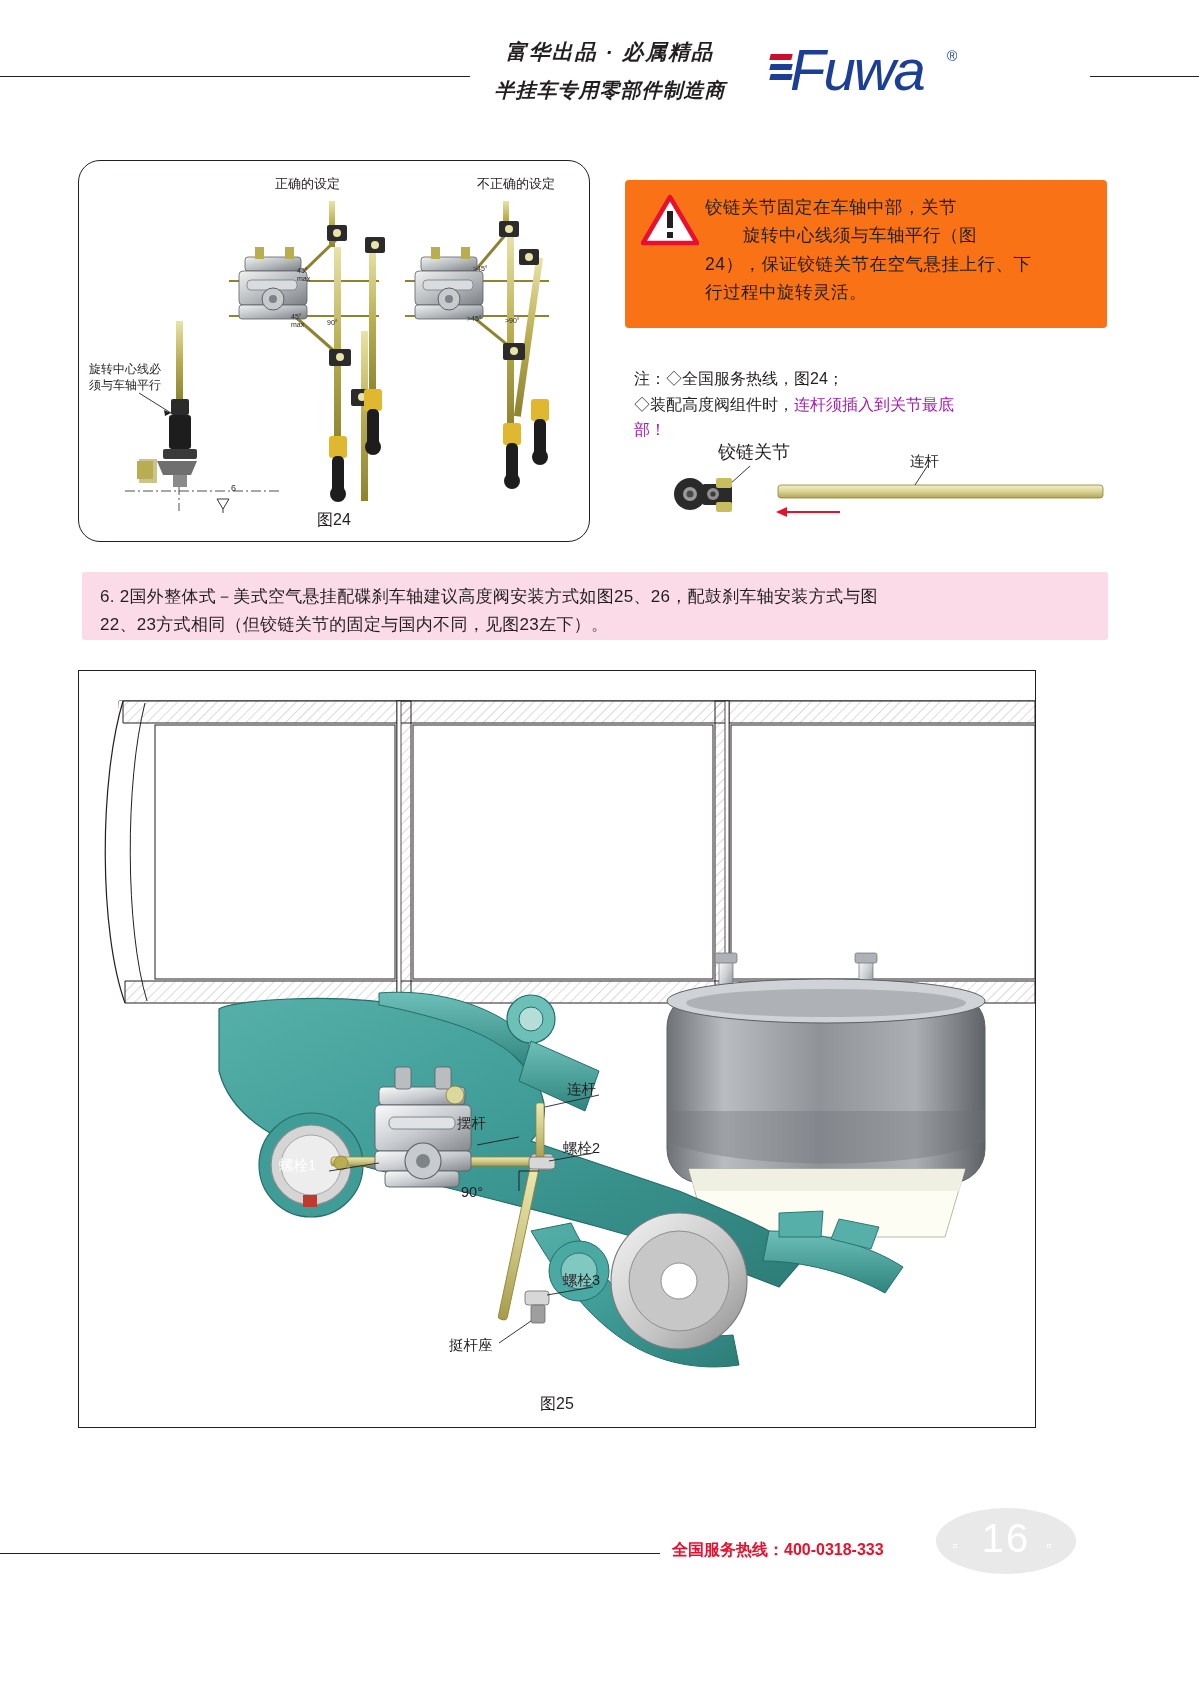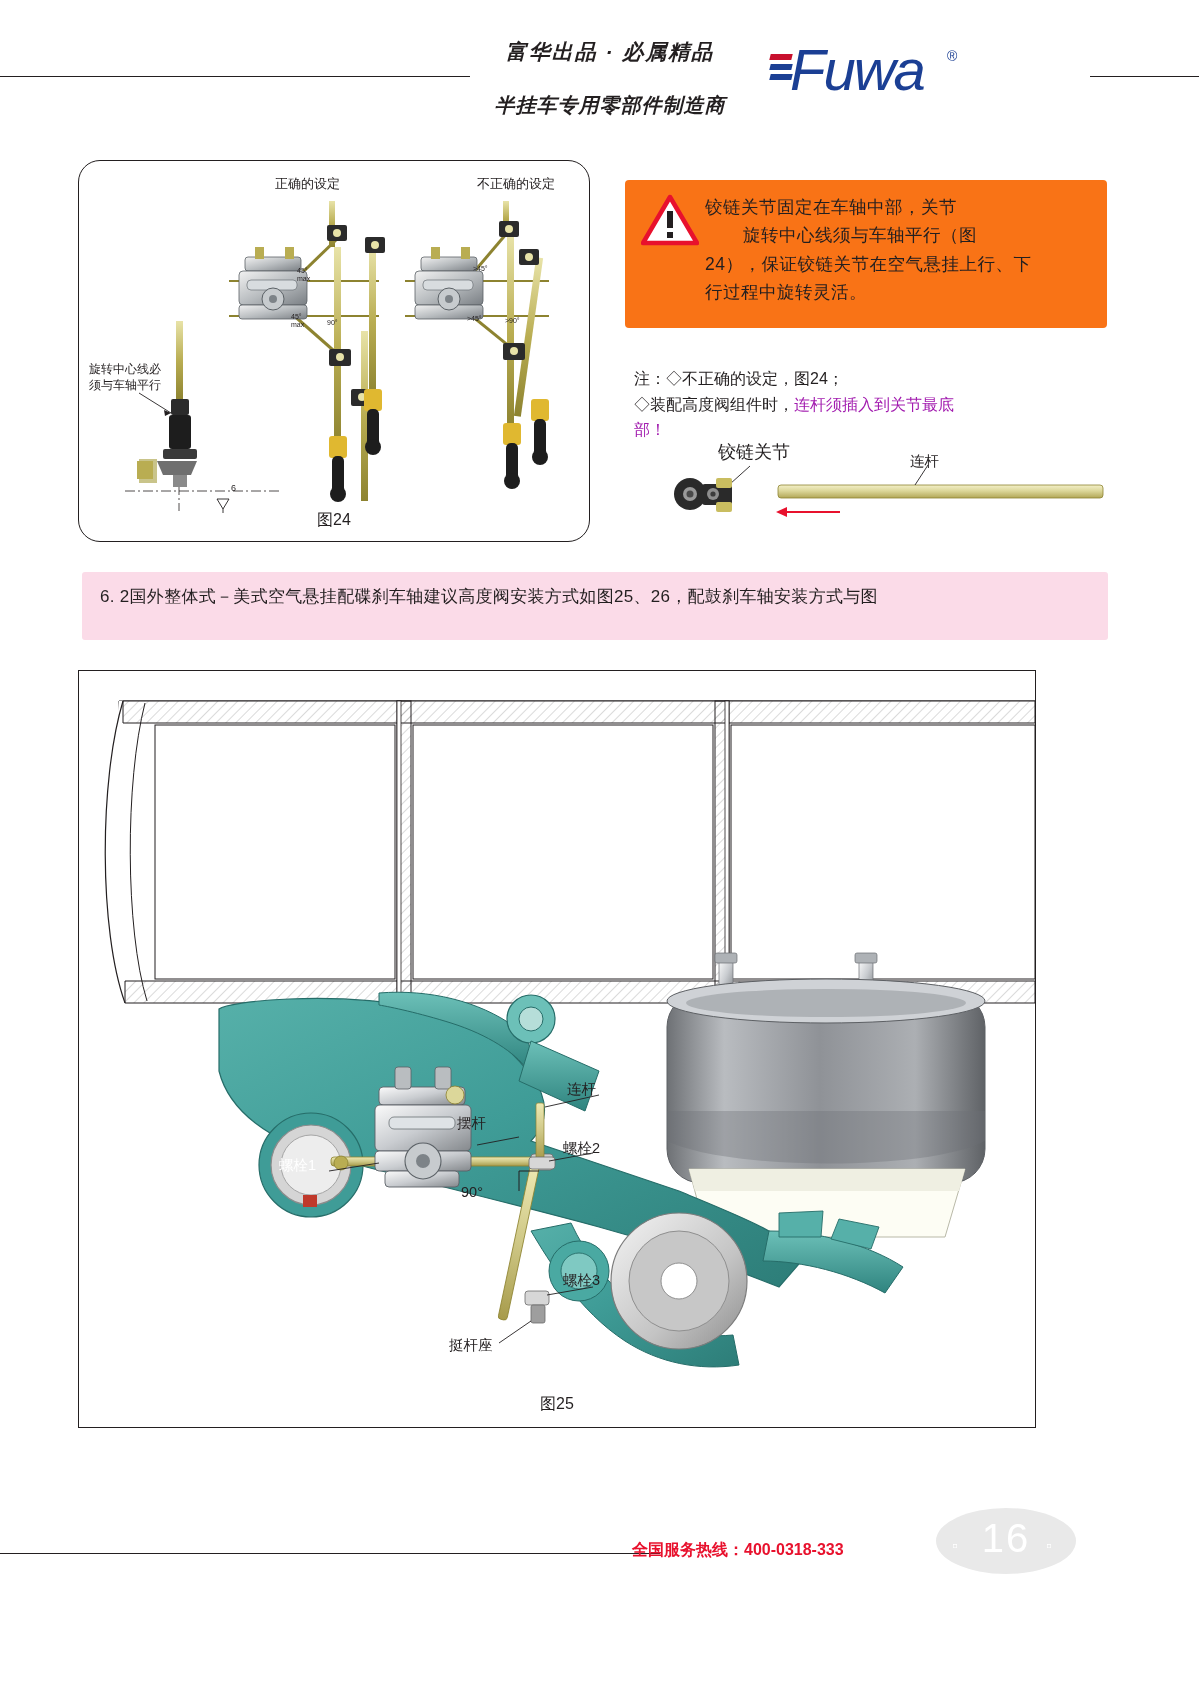--- a/index.html
+++ b/index.html
@@ -41,21 +41,21 @@
     font-weight: bold;
     letter-spacing: 2px;
     font-style: italic;
     white-space: nowrap;
   }
   .slogan-line2 {
     font-size: 20px;
     font-weight: bold;
     letter-spacing: 1px;
     font-style: italic;
-    margin-top: 26px;
+    margin-top: 11px;
     white-space: nowrap;
   }
   .logo-wrap {
     position: absolute;
     left: 770px;
     top: 36px;
     width: 200px;
     height: 70px;
   }
   .logo-bars {
@@ -247,21 +247,21 @@
   .footer-rule {
     position: absolute;
     left: 0;
     top: 1553px;
     width: 660px;
     height: 1px;
     background: #231f20;
   }
   .hotline {
     position: absolute;
-    left: 632px;
+    left: 672px;
     top: 1540px;
     font-size: 16px;
     font-weight: bold;
     color: #e8112d;
     white-space: nowrap;
     text-align: right;
   }
   .page-ell {
     position: absolute;
     left: 936px;
@@ -458,21 +458,21 @@
   </svg>
   <div class="warn-text">
     <span class="ind">铰链关节固定在车轴中部，关节</span>
     <span class="ind" style="padding-left:38px;">旋转中心线须与车轴平行（图</span>
     <span class="ind">24），保证铰链关节在空气悬挂上行、下</span>
     <span class="ind">行过程中旋转灵活。</span>
   </div>
 </div>
 
 <div class="note-block">
-  <div>注：◇不正确的设定，图24；</div>
+  <div>注：◇全国服务热线，图24；</div>
   <div>
     <span>◇装配高度阀组件时，</span><span class="red">连杆须插入到关节最底</span>
   </div>
   <div class="red">部！</div>
 </div>
 
 <div class="joint-lbl">铰链关节</div>
 <div class="rod-lbl">连杆</div>
 <svg class="joint-art" viewBox="0 0 460 70">
   <defs>
@@ -500,20 +500,21 @@
 
   <line x1="278" y1="5" x2="265" y2="25" stroke="#231f20" stroke-width="0.9"></line>
 
   <line x1="190" y1="52" x2="130" y2="52" stroke="#e8112d" stroke-width="2.2"></line>
   <polygon points="126,52 137,47 137,57" fill="#e8112d"></polygon>
 </svg>
 
 <div class="para-box">
   <div class="para-text">
     <div>6. 2国外整体式－美式空气悬挂配碟刹车轴建议高度阀安装方式如图25、26，配鼓刹车轴安装方式与图</div>
+    <div>22、23方式相同（但铰链关节的固定与国内不同，见图23左下）。</div>
   </div>
 </div>
 
 <div class="fig25-box">
   <svg class="svg-abs" width="956" height="756" viewBox="0 0 956 756">
     <defs>
       <linearGradient id="beamTop" x1="0" y1="0" x2="0" y2="1">
         <stop offset="0" stop-color="#ffffff"></stop>
         <stop offset="1" stop-color="#f2f2f2"></stop>
       </linearGradient>

